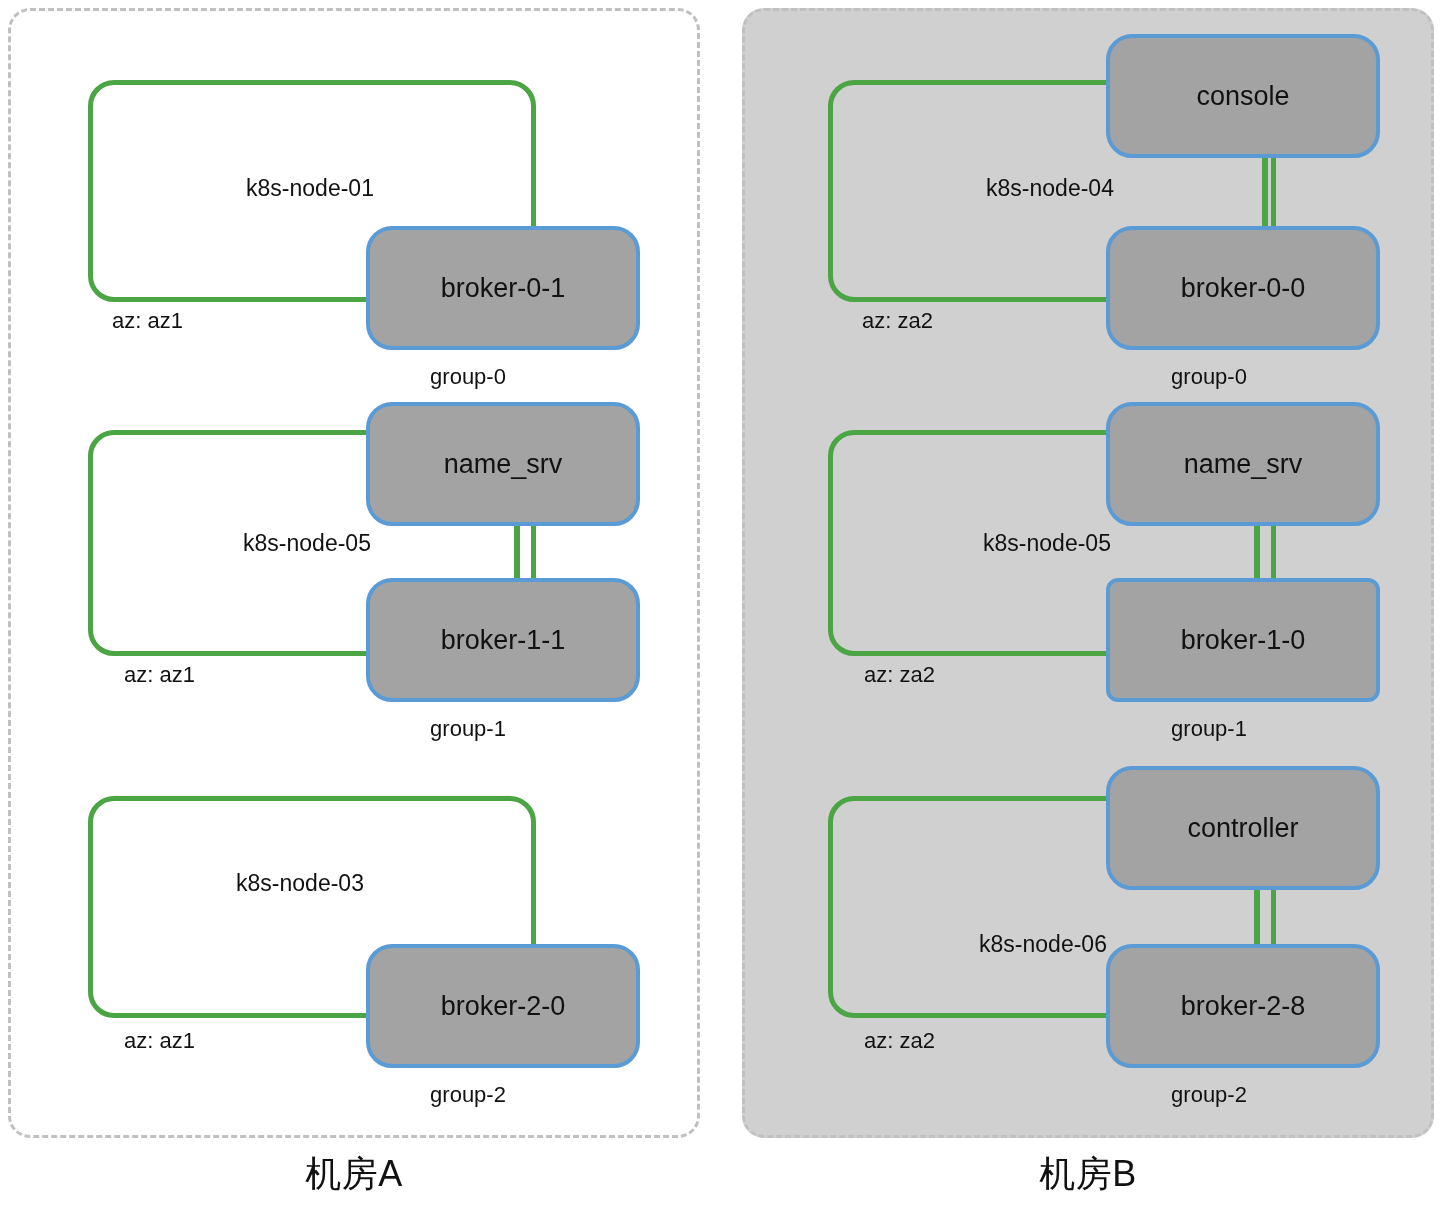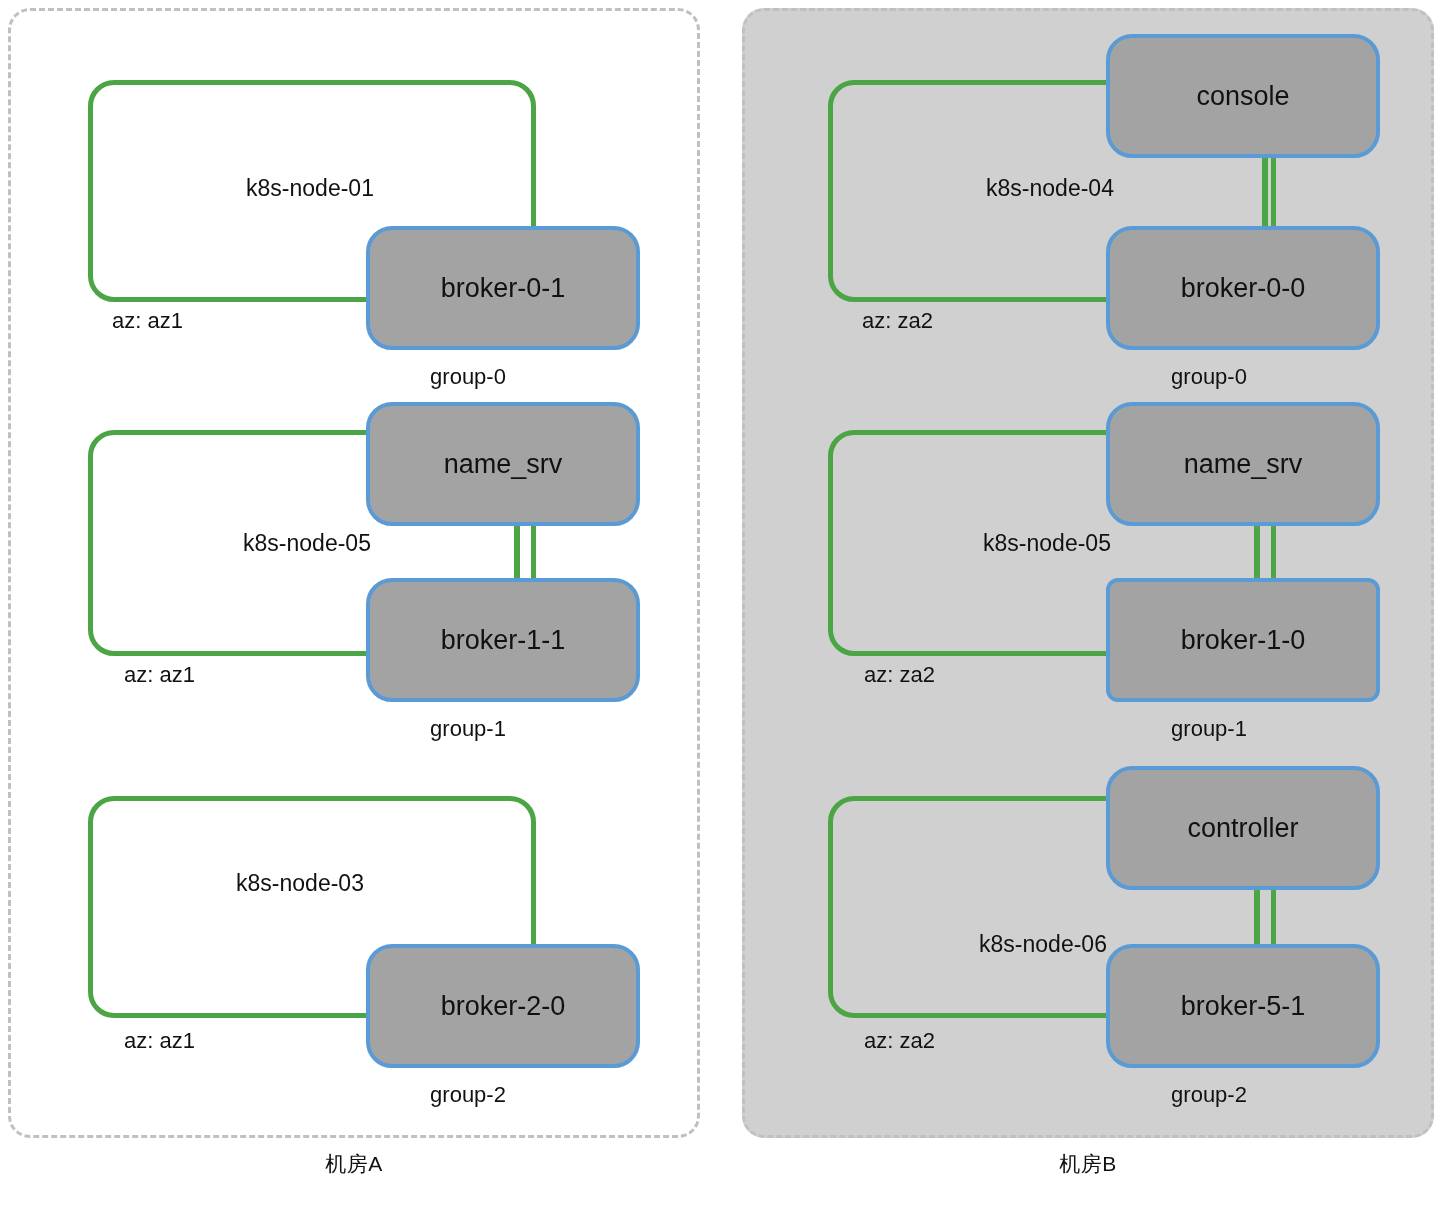--- a/index.html
+++ b/index.html
@@ -26,21 +26,21 @@
     box-sizing: border-box;
     border: 3px dashed #c0c0c0;
     border-radius: 22px;
   }
   .zone.zone-plain { background: #ffffff; }
   .zone.zone-shaded { background: #d0d0d0; }
 
   .zone-caption {
     position: absolute;
     text-align: center;
-    font-size: 21px;
+    font-size: 36px;
     color: #1a1a1a;
     letter-spacing: 0.5px;
     white-space: nowrap;
   }
 
   
   .k8s-node {
     position: absolute;
     box-sizing: border-box;
     border: 5px solid #4ba544;
@@ -146,18 +146,18 @@
     </div>
     <div class="group-label" style="left: 1209px; top: 716px; color: rgb(17, 17, 17);">group-1</div>
     <div class="k8s-node-label" style="left: 1047px; top: 530px; color: rgb(17, 17, 17);">k8s-node-05</div>
     <div class="az-label" style="left: 864px; top: 662px; color: rgb(17, 17, 17);">az: za2</div>
     <div class="k8s-node" style="left: 828px; top: 796px; width: 448px; height: 222px; border-color: rgb(75, 165, 68);"></div>
     <div class="pod-connector" style="left: 1254px; top: 886px; width: 6px; height: 62px; background: rgb(75, 165, 68);"></div>
     <div class="pod" style="left: 1106px; top: 766px; width: 274px; height: 124px; border-color: rgb(91, 155, 213);">
       <span class="pod-label" style="color: rgb(17, 17, 17);">controller</span>
     </div>
     <div class="pod" style="left: 1106px; top: 944px; width: 274px; height: 124px; border-color: rgb(91, 155, 213);">
-      <span class="pod-label" style="color: rgb(17, 17, 17);">broker-5-1</span>
+      <span class="pod-label" style="color: rgb(17, 17, 17);">broker-2-8</span>
     </div>
     <div class="group-label" style="left: 1209px; top: 1082px; color: rgb(17, 17, 17);">group-2</div>
     <div class="k8s-node-label" style="left: 1043px; top: 898px; color: rgb(17, 17, 17); margin-top: 33px;">k8s-node-06</div>
     <div class="az-label" style="left: 864px; top: 1028px; color: rgb(17, 17, 17);">az: za2</div>
   </div>
 
 </body></html>

